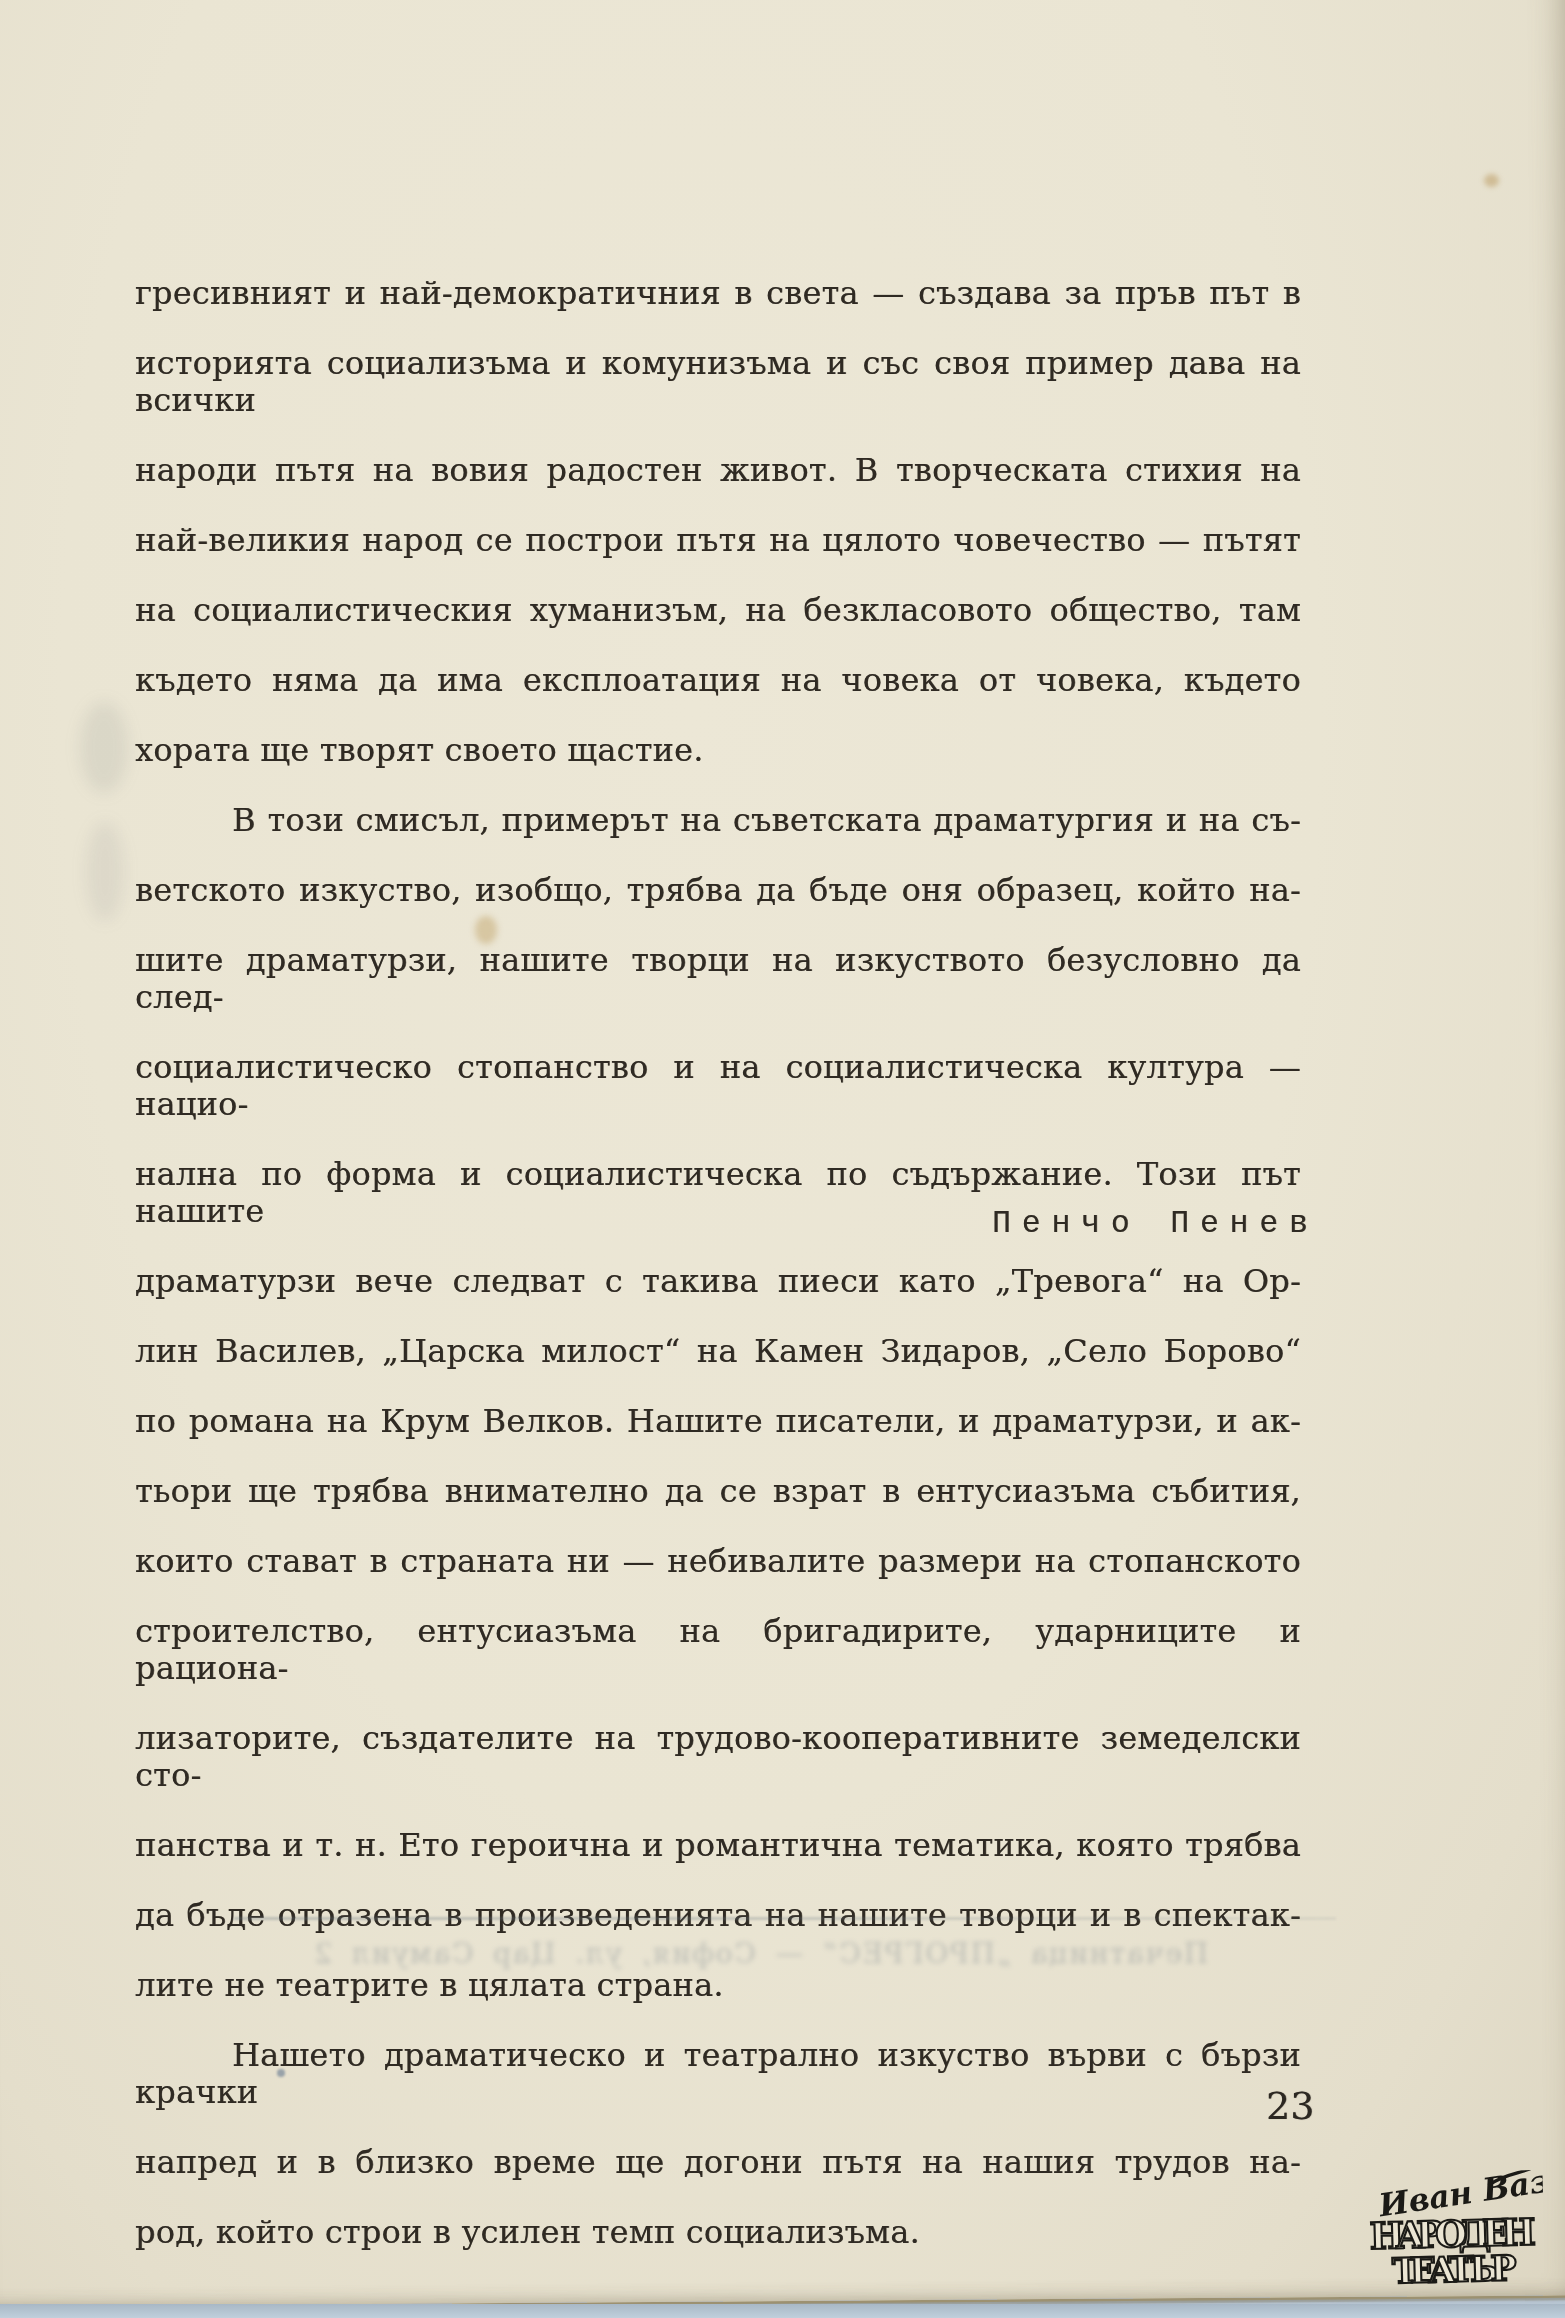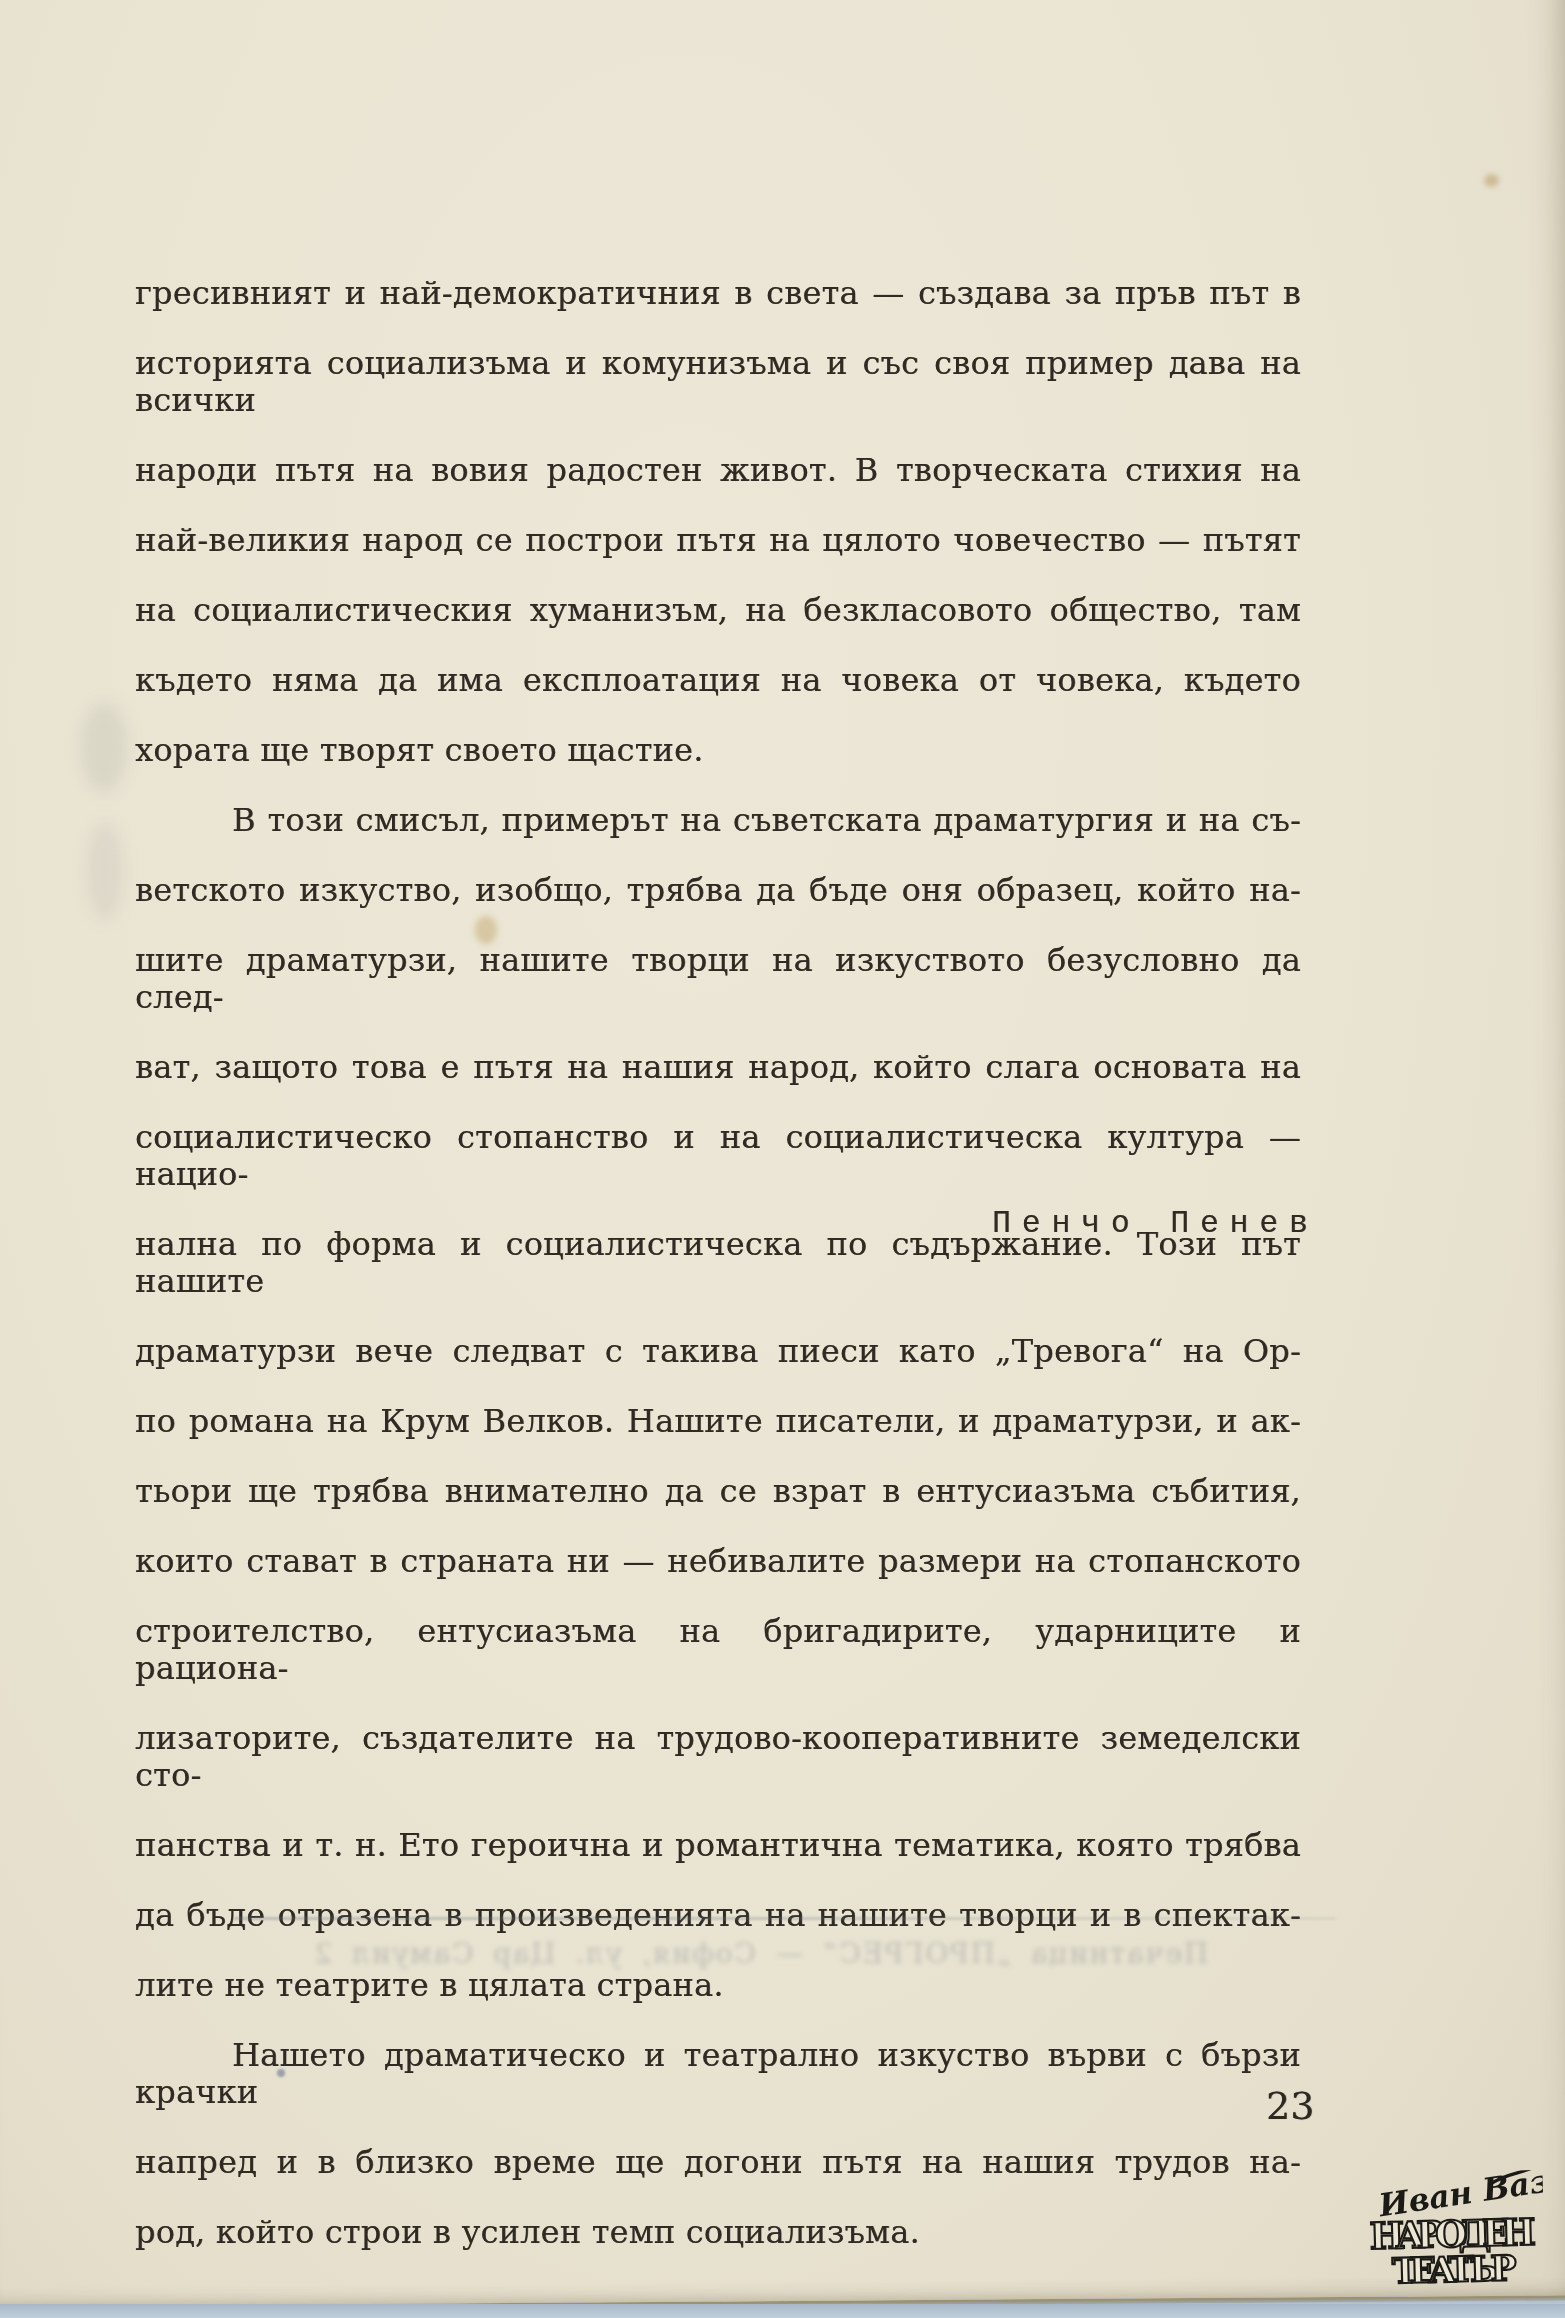--- a/index.html
+++ b/index.html
@@ -123,24 +123,24 @@
     <div class="tl">гресивният и най-демократичния в света — създава за пръв път в</div>
     <div class="tl">историята социализъма и комунизъма и със своя пример дава на всички</div>
     <div class="tl">народи пътя на вовия радостен живот. В творческата стихия на</div>
     <div class="tl">най-великия народ се построи пътя на цялото човечество — пътят</div>
     <div class="tl">на социалистическия хуманизъм, на безкласовото общество, там</div>
     <div class="tl">където няма да има експлоатация на човека от човека, където</div>
     <div class="tl end">хората ще творят своето щастие.</div>
     <div class="tl ind">В този смисъл, примерът на съветската драматургия и на съ-</div>
     <div class="tl">ветското изкуство, изобщо, трябва да бъде оня образец, който на-</div>
     <div class="tl">шите драматурзи, нашите творци на изкуството безусловно да след-</div>
-    <div class="tl">ват, защото това е пътя на нашия народ, който слага основата на</div>
     <div class="tl">социалистическо стопанство и на социалистическа култура — нацио-</div>
     <div class="tl">нална по форма и социалистическа по съдържание. Този път нашите</div>
     <div class="tl">драматурзи вече следват с такива пиеси като „Тревога“ на Ор-</div>
+    <div class="tl">лин Василев, „Царска милост“ на Камен Зидаров, „Село Борово“</div>
     <div class="tl">по романа на Крум Велков. Нашите писатели, и драматурзи, и ак-</div>
     <div class="tl">тьори ще трябва внимателно да се взрат в ентусиазъма събития,</div>
     <div class="tl">които стават в страната ни — небивалите размери на стопанското</div>
     <div class="tl">строителство, ентусиазъма на бригадирите, ударниците и рациона-</div>
     <div class="tl">лизаторите, създателите на трудово-кооперативните земеделски сто-</div>
     <div class="tl">панства и т. н. Ето героична и романтична тематика, която трябва</div>
     <div class="tl">да бъде отразена в произведенията на нашите творци и в спектак-</div>
     <div class="tl end">лите не театрите в цялата страна.</div>
     <div class="tl ind">Нашето драматическо и театрално изкуство върви с бързи крачки</div>
     <div class="tl">напред и в близко време ще догони пътя на нашия трудов на-</div>

